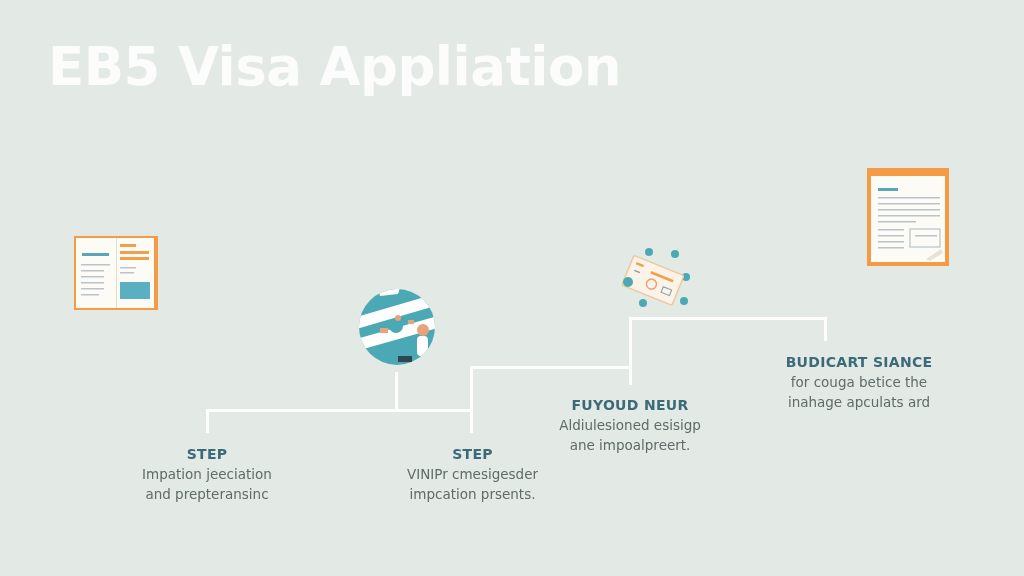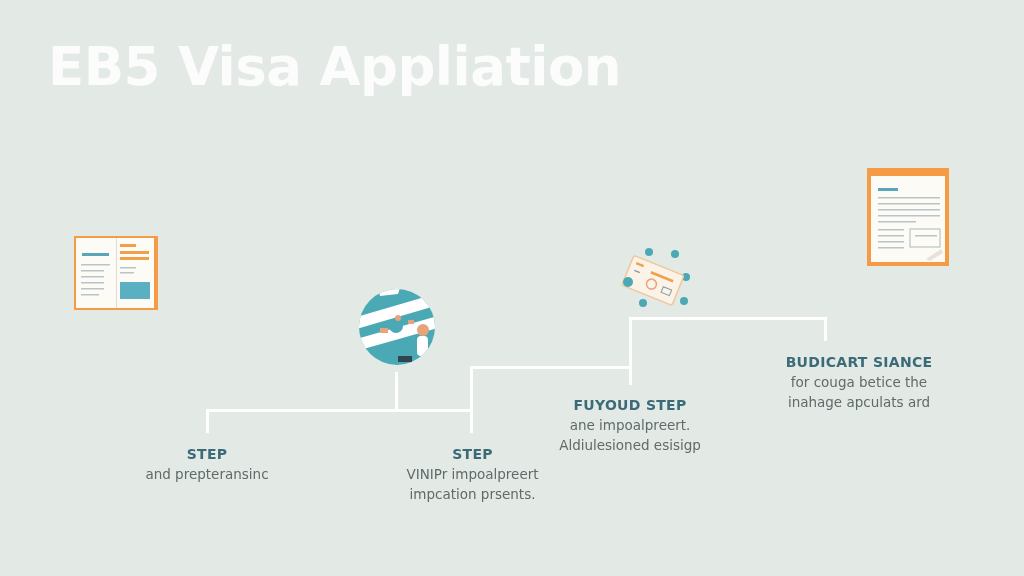--- a/index.html
+++ b/index.html
@@ -108,32 +108,33 @@
     <rect x="12" y="74" width="26" height="1.5" fill="#b9c3c8"></rect>
     <rect x="12" y="80" width="26" height="1.5" fill="#b9c3c8"></rect>
     <rect x="44" y="62" width="30" height="18" fill="none" stroke="#b9c3c8" stroke-width="1.2"></rect>
     <rect x="49" y="68" width="22" height="1.5" fill="#b9c3c8"></rect>
     <path d="M60 92 L75 82 L77 86 L64 94 Z" fill="#e8e2da"></path>
   </svg>
 </div>
 
 <div class="step" style="left:132px;top:444px;width:150px;">
   <div class="hd">STEP</div>
+  <div>Impation jeeciation</div>
   <div>and prepteransinc</div>
 </div>
 
 <div class="step" style="left:395px;top:444px;width:155px;">
   <div class="hd">STEP</div>
-  <div>VINIPr impoalpreert</div>
+  <div>VINIPr cmesigesder</div>
   <div>impcation prsents.</div>
 </div>
 
 <div class="step" style="left:550px;top:395px;width:160px;">
-  <div class="hd">FUYOUD STEP</div>
+  <div class="hd">FUYOUD NEUR</div>
+  <div>Aldiulesioned esisigp</div>
   <div>ane impoalpreert.</div>
-  <div>Aldiulesioned esisigp</div>
 </div>
 
 <div class="step left" style="left:784px;top:352px;width:150px;text-align:center;">
   <div class="hd">BUDICART SIANCE</div>
   <div>for couga betice the</div>
   <div>inahage apculats ard</div>
 </div>
 
 </body></html>

